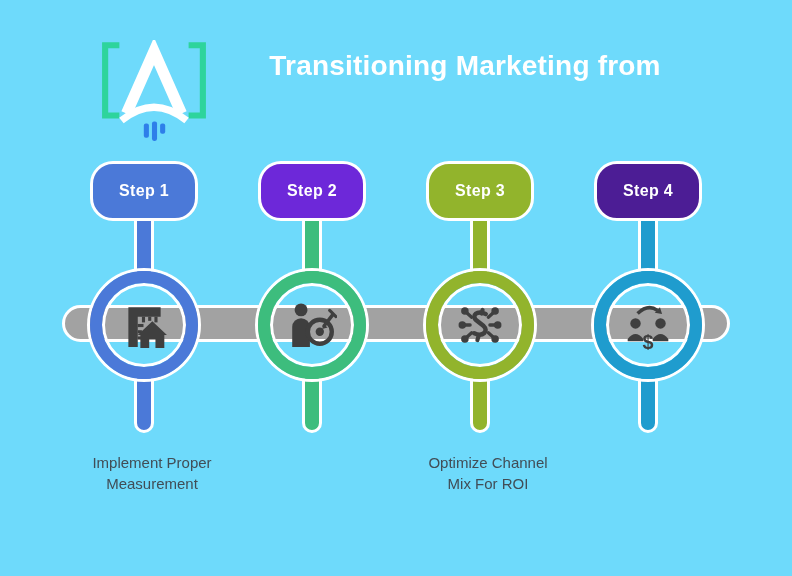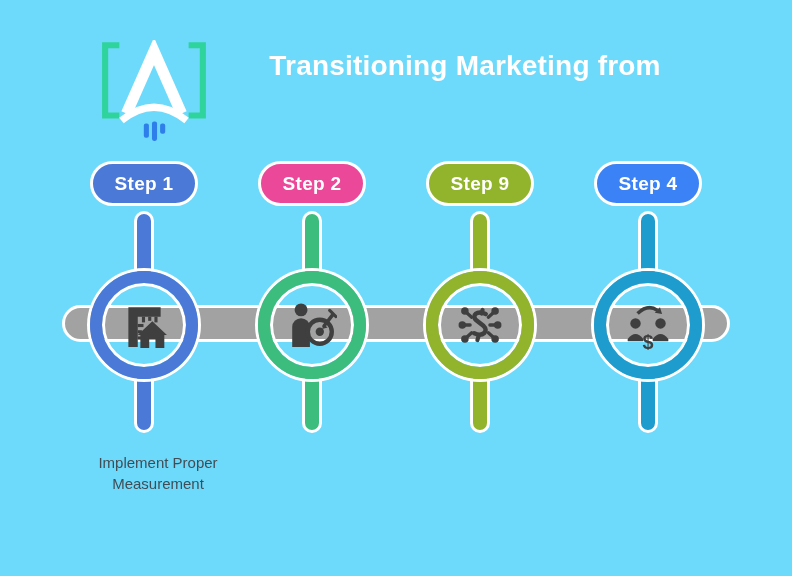--- a/index.html
+++ b/index.html
@@ -10,33 +10,33 @@
   .logo{position:absolute;left:98px;top:40px;width:112px;height:102px;}
   .title{position:absolute;left:222px;top:47px;width:486px;text-align:center;
          color:#ffffff;font-size:28px;line-height:37px;font-weight:700;letter-spacing:.2px;}
 
   
   .bar{position:absolute;left:62px;top:305px;width:668px;height:37px;box-sizing:border-box;
        background:#a2a2a2;border:3px solid #fff;border-radius:20px;z-index:1;}
 
   
   .col{position:absolute;top:0;width:180px;height:576px;z-index:2;}
-  .pill{position:absolute;left:36px;top:161px;width:108px;height:45px;box-sizing:border-box;
+  .pill{position:absolute;left:36px;top:161px;width:108px;height:60px;box-sizing:border-box;
         border:3px solid #fff;border-radius:23px;display:flex;align-items:center;justify-content:center;
-        color:#fff;font-size:19px;font-weight:700;letter-spacing:.3px;z-index:4;}
+        color:#fff;font-size:16px;font-weight:700;letter-spacing:.3px;z-index:4;}
   .stem{position:absolute;left:80px;width:20px;box-sizing:border-box;
         border:3px solid #fff;border-radius:10px;z-index:2;}
   .stem-top{top:211px;height:70px;}
   .stem-bottom{top:369px;height:64px;}
   .circle{position:absolute;left:36px;top:271px;width:108px;height:108px;box-sizing:border-box;
           border:12px solid #4b79d8;border-radius:50%;
           box-shadow:0 0 0 3px #fff, inset 0 0 0 3px #fff;
           display:flex;align-items:center;justify-content:center;z-index:3;}
   .icon{display:flex;align-items:center;justify-content:center;}
-  .caption{position:absolute;left:24px;top:452px;width:160px;text-align:center;
+  .caption{position:absolute;left:18px;top:452px;width:160px;text-align:center;
            font-size:15px;line-height:21px;font-weight:500;white-space:pre-line;}
 </style>
 </head>
 <body>
 
 <div class="stage" style="background: rgb(110, 218, 251);">
 
   <div class="logo">
     <svg width="112" height="102" viewBox="0 0 110 100">
       <path d="M21 5 H7 V74 H21" fill="none" stroke="#2ed49c" stroke-width="6"></path>
@@ -73,21 +73,21 @@
           <rect fill="currentColor" x="18" y="35" width="5.5" height="3"></rect>
           <path fill="currentColor" fill-rule="evenodd" d="M32 20.5 L46 33.5 H43.5 V46 H20.5 V33.5 H18 Z M29 38 h6 v8 h-6 Z"></path>
         </svg>
       </span>
     </div>
     <div class="caption" style="color: rgb(65, 77, 86);">Implement Proper
 Measurement</div>
   </div>
 
   <div class="col" style="left:222px">
-    <div class="pill" style="background: #ec4899;">
+    <div class="pill" style="background: #6d28d9;">
       <span>Step 2</span>
     </div>
     <div class="stem stem-top" style="background: rgb(61, 189, 125);"></div>
     <div class="stem stem-bottom" style="background: rgb(61, 189, 125);"></div>
     <div class="circle" style="border-color: rgb(61, 189, 125);">
       <span class="icon" style="color: rgb(63, 63, 63);">
         <svg viewBox="0 0 48 48" width="50" height="50">
           <circle fill="currentColor" cx="13.5" cy="9.5" r="6.2"></circle>
           <path fill="currentColor" d="M5 26 a8.5 8.5 0 0 1 17 0 V45 H5 Z"></path>
           <circle fill="none" stroke="currentColor" stroke-width="4.2" cx="31.5" cy="30.5" r="11.5"></circle>
@@ -95,21 +95,21 @@
           <path stroke="currentColor" stroke-width="3.4" stroke-linecap="round" d="M44 14 L35.5 25"></path>
           <path stroke="currentColor" stroke-width="3" stroke-linecap="round" d="M41 10 L47 16"></path>
           <polygon fill="currentColor" points="33.8,27.8 39,26.3 35.2,23.2"></polygon>
         </svg>
       </span>
     </div>
   </div>
 
   <div class="col" style="left:390px">
     <div class="pill" style="background: rgb(146, 180, 44);">
-      <span>Step 9</span>
+      <span>Step 3</span>
     </div>
     <div class="stem stem-top" style="background: rgb(146, 180, 44);"></div>
     <div class="stem stem-bottom" style="background: rgb(146, 180, 44);"></div>
     <div class="circle" style="border-color: rgb(146, 180, 44);">
       <span class="icon" style="color: rgb(63, 63, 63);">
         <svg viewBox="0 0 48 48" width="50" height="50">
           <path fill="none" stroke="currentColor" stroke-width="4.3" stroke-linecap="round" d="M29.5 13.5 C21 9.5 15.5 15 20.5 19.5 L27.5 25 C32.5 29.5 27 36 18.5 32"></path>
           <path stroke="currentColor" stroke-width="4" stroke-linecap="round" d="M26.5 9.5 L25.5 13"></path>
           <path stroke="currentColor" stroke-width="4" stroke-linecap="round" d="M22.5 35 L21.5 38.5"></path>
           <path stroke="currentColor" stroke-width="3.2" stroke-linecap="round" d="M16 16.5 L11.5 12.5"></path>
@@ -120,24 +120,26 @@
             <circle fill="currentColor" cx="9.5" cy="37.5" r="3.6"></circle>
           <path stroke="currentColor" stroke-width="3.2" stroke-linecap="round" d="M32 16.5 L36.5 12.5"></path>
             <circle fill="currentColor" cx="38.5" cy="10.5" r="3.6"></circle>
           <path stroke="currentColor" stroke-width="3.2" stroke-linecap="round" d="M33.5 24 L38.5 24"></path>
             <circle fill="currentColor" cx="41" cy="24" r="3.6"></circle>
           <path stroke="currentColor" stroke-width="3.2" stroke-linecap="round" d="M32 31.5 L36.5 35.5"></path>
             <circle fill="currentColor" cx="38.5" cy="37.5" r="3.6"></circle>
         </svg>
       </span>
     </div>
+    <div class="caption" style="color: rgb(65, 77, 86);">Optimize Channel
+Mix For ROI</div>
   </div>
 
   <div class="col" style="left:558px">
-    <div class="pill" style="background: #3b82f6;">
+    <div class="pill" style="background: #4c1d95;">
       <span>Step 4</span>
     </div>
     <div class="stem stem-top" style="background: rgb(31, 156, 206);"></div>
     <div class="stem stem-bottom" style="background: rgb(31, 156, 206);"></div>
     <div class="circle" style="border-color: rgb(31, 156, 206);">
       <span class="icon" style="color: rgb(63, 63, 63);">
         <svg viewBox="0 0 48 48" width="50" height="50">
           <path fill="none" stroke="currentColor" stroke-width="3.4" d="M14 13 Q24 3.5 33 10"></path>
           <polygon fill="currentColor" points="37.5,13.5 30.5,12.2 35.5,7"></polygon>
           <circle fill="currentColor" cx="12" cy="22.5" r="5"></circle>

